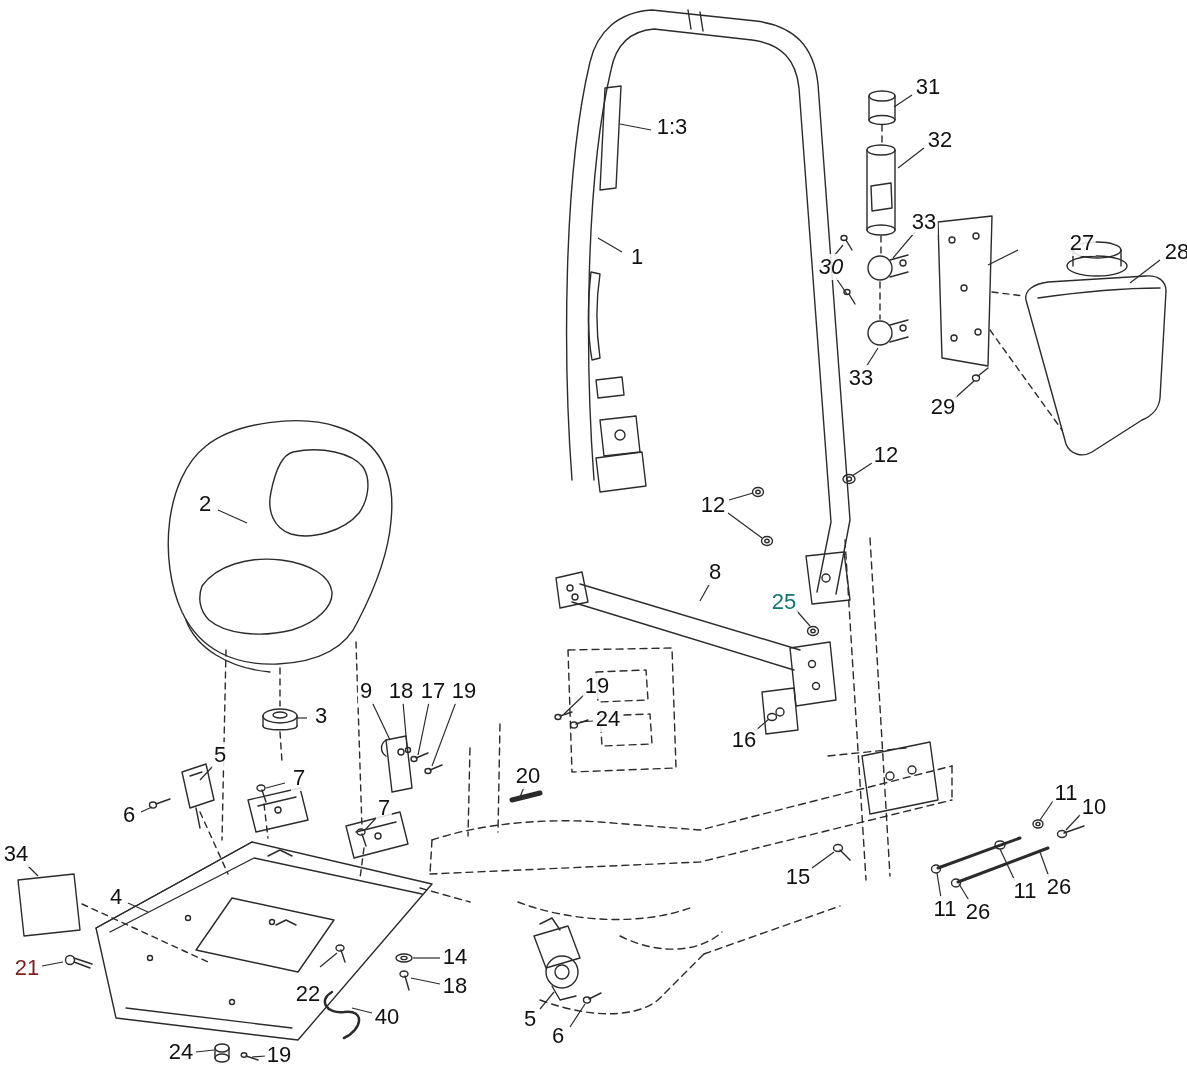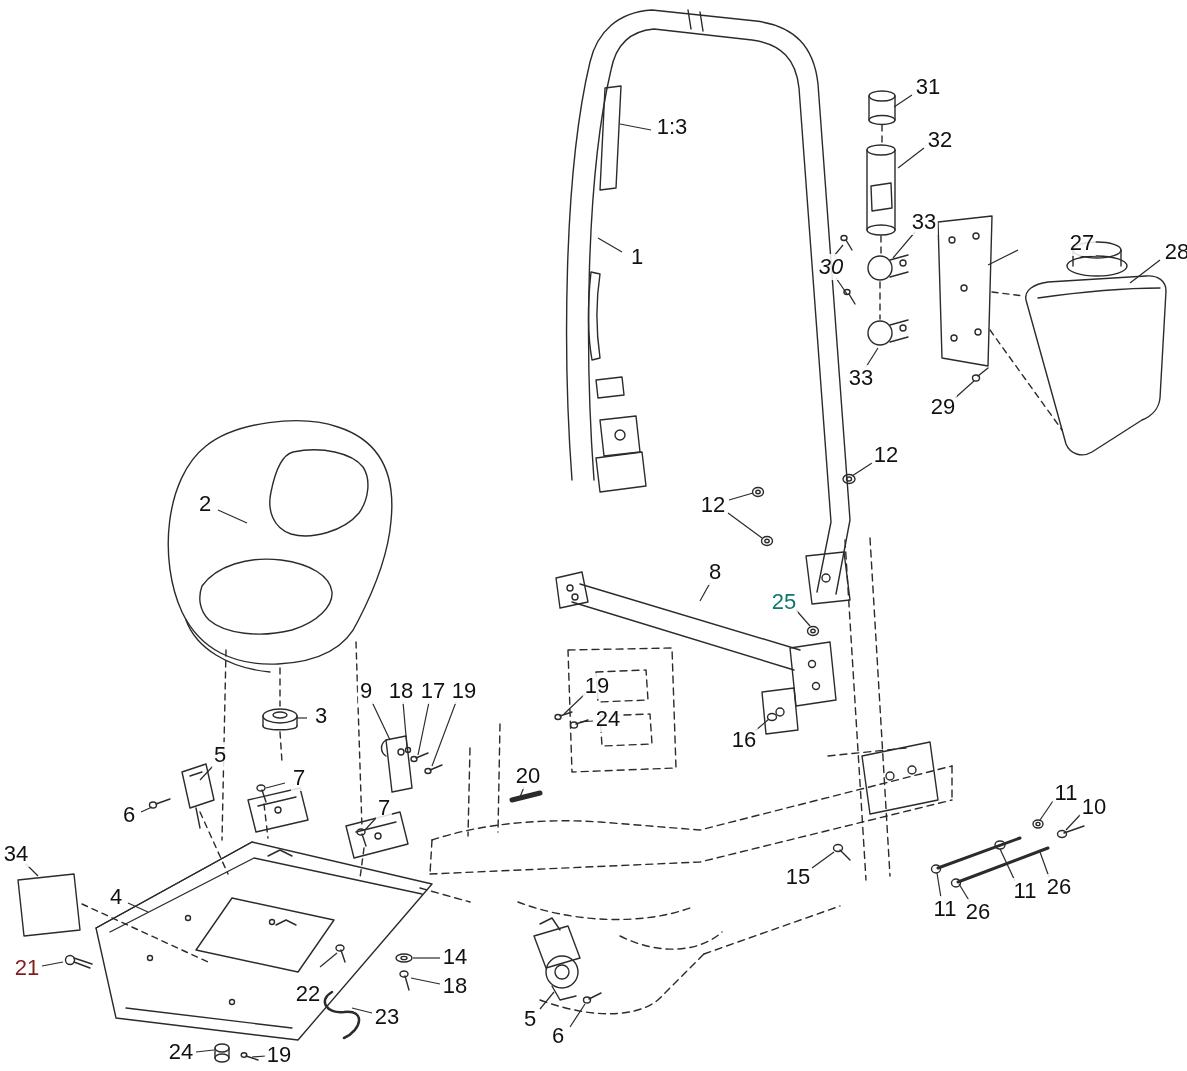--- a/index.html
+++ b/index.html
@@ -345,18 +345,18 @@
     <div class="callout" style="left: 1025px; top: 891px; color: rgb(17, 17, 17);">11</div>
     <div class="callout" style="left: 1059px; top: 887px; color: rgb(17, 17, 17);">26</div>
     <div class="callout" style="left: 945px; top: 909px; color: rgb(17, 17, 17);">11</div>
     <div class="callout" style="left: 978px; top: 912px; color: rgb(17, 17, 17);">26</div>
     <div class="callout" style="left: 16px; top: 854px; color: rgb(17, 17, 17); text-align: right;">34</div>
     <div class="callout" style="left: 116px; top: 897px; color: rgb(17, 17, 17);">4</div>
     <div class="callout" style="left: 27px; top: 968px; color: #7f1d1d;">21</div>
     <div class="callout" style="left: 308px; top: 975px; color: rgb(17, 17, 17); margin-top: 19px;">22</div>
     <div class="callout" style="left: 455px; top: 957px; color: rgb(17, 17, 17);">14</div>
     <div class="callout" style="left: 455px; top: 986px; color: rgb(17, 17, 17);">18</div>
-    <div class="callout" style="left: 387px; top: 1017px; color: rgb(17, 17, 17);">23</div>
+    <div class="callout" style="left: 387px; top: 1017px; color: rgb(17, 17, 17);">40</div>
     <div class="callout" style="left: 530px; top: 1019px; color: rgb(17, 17, 17);">5</div>
     <div class="callout" style="left: 558px; top: 1036px; color: rgb(17, 17, 17);">6</div>
     <div class="callout" style="left: 181px; top: 1052px; color: rgb(17, 17, 17);">24</div>
     <div class="callout" style="left: 279px; top: 1055px; color: rgb(17, 17, 17);">19</div>
   </div>
 
 </body></html>

